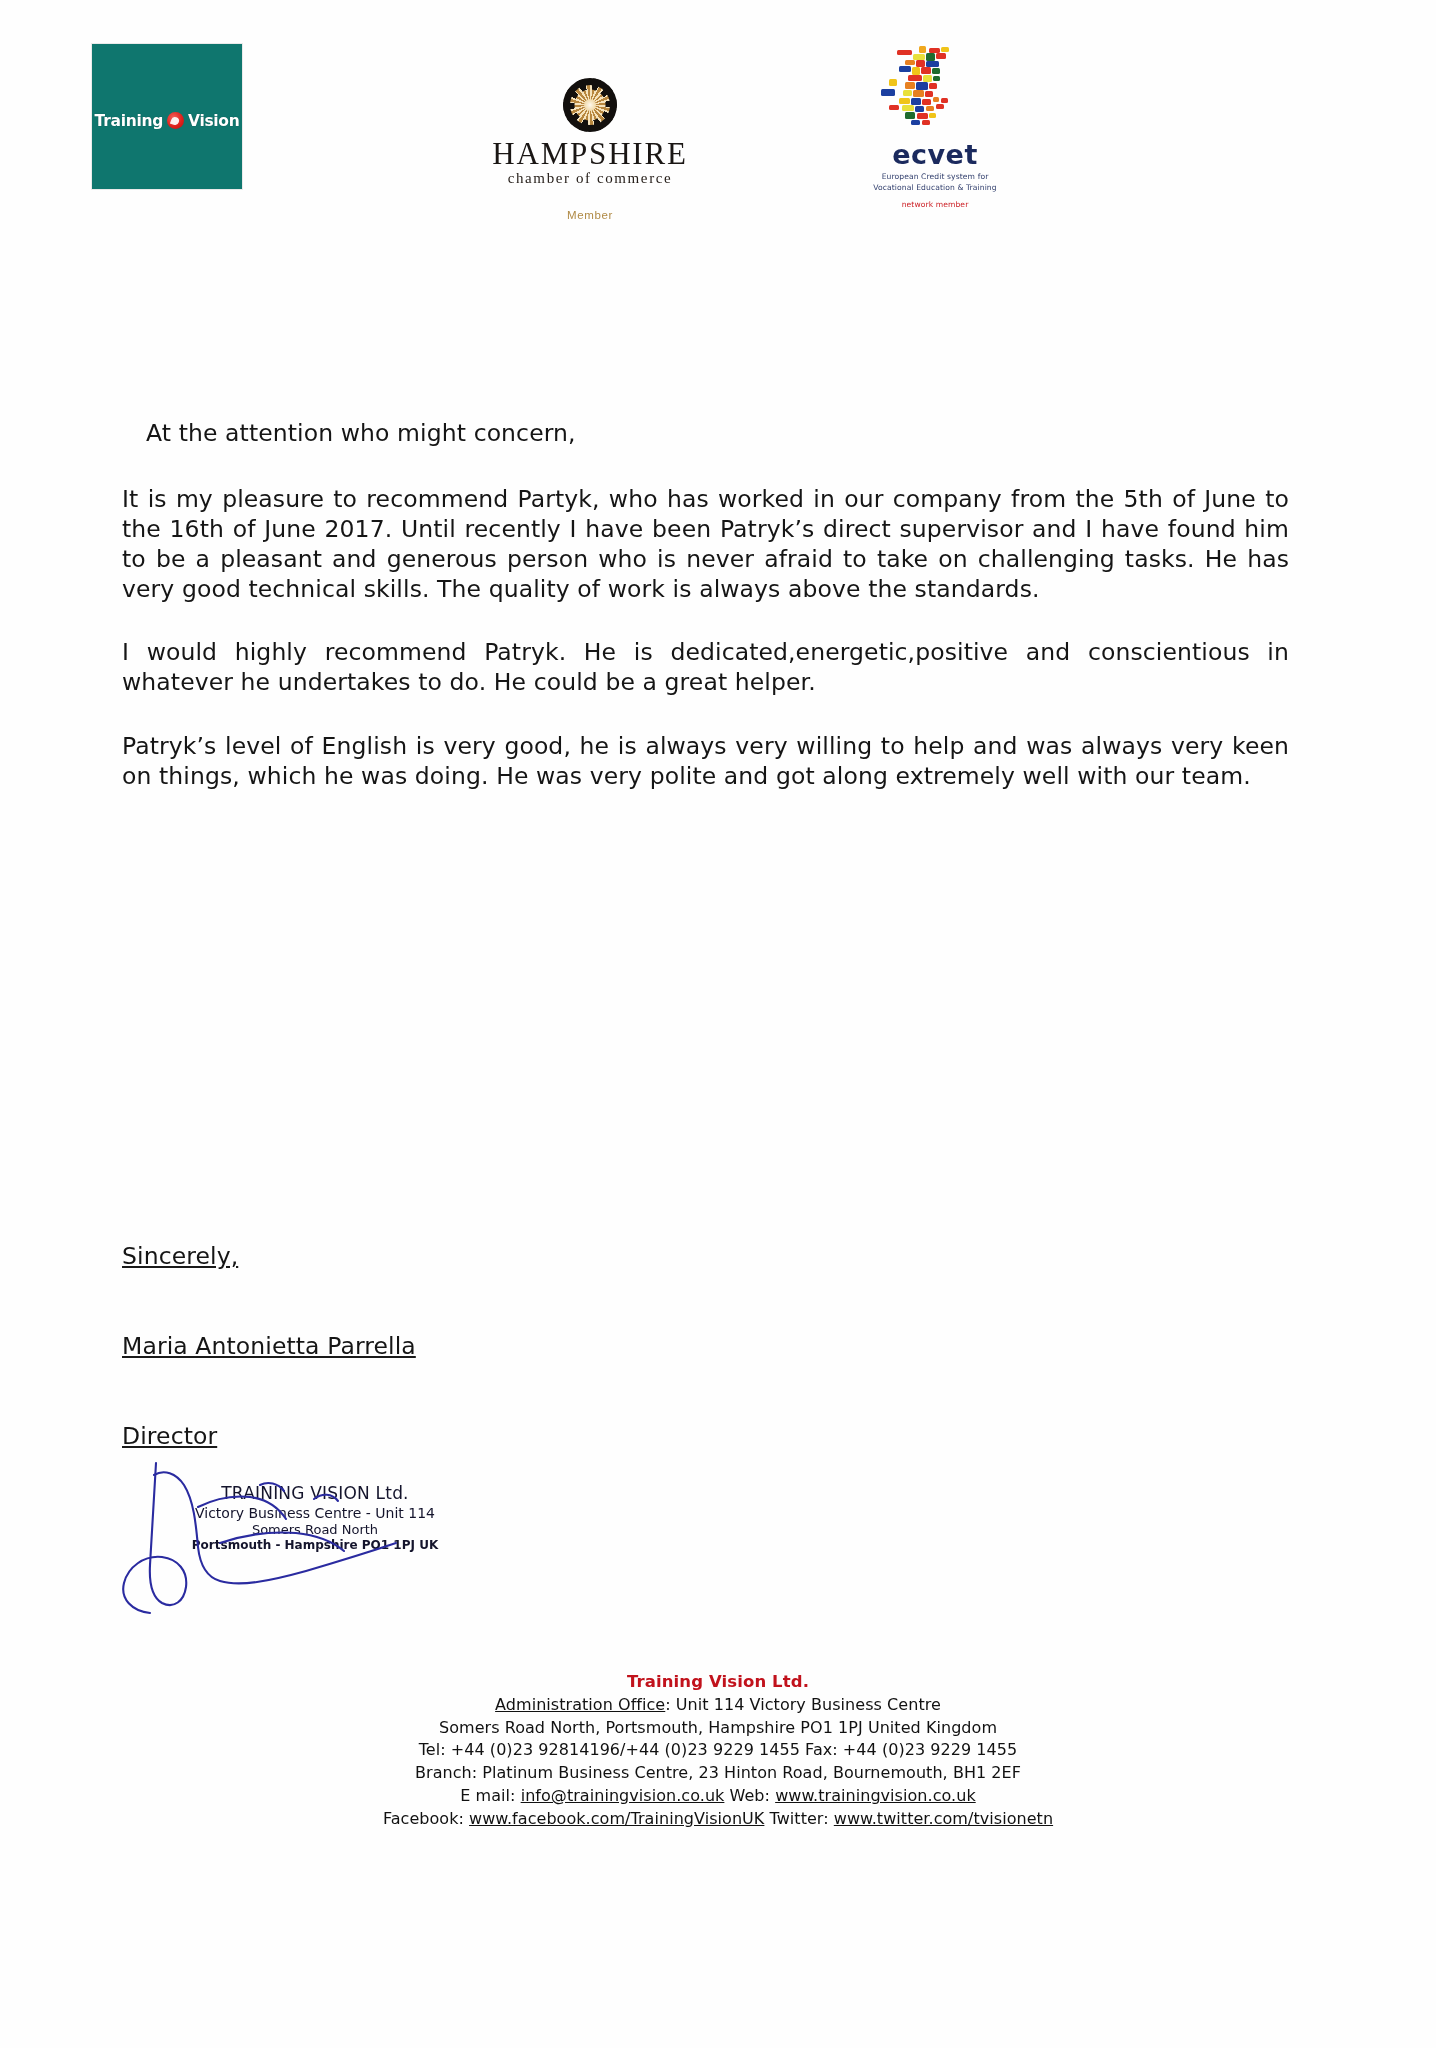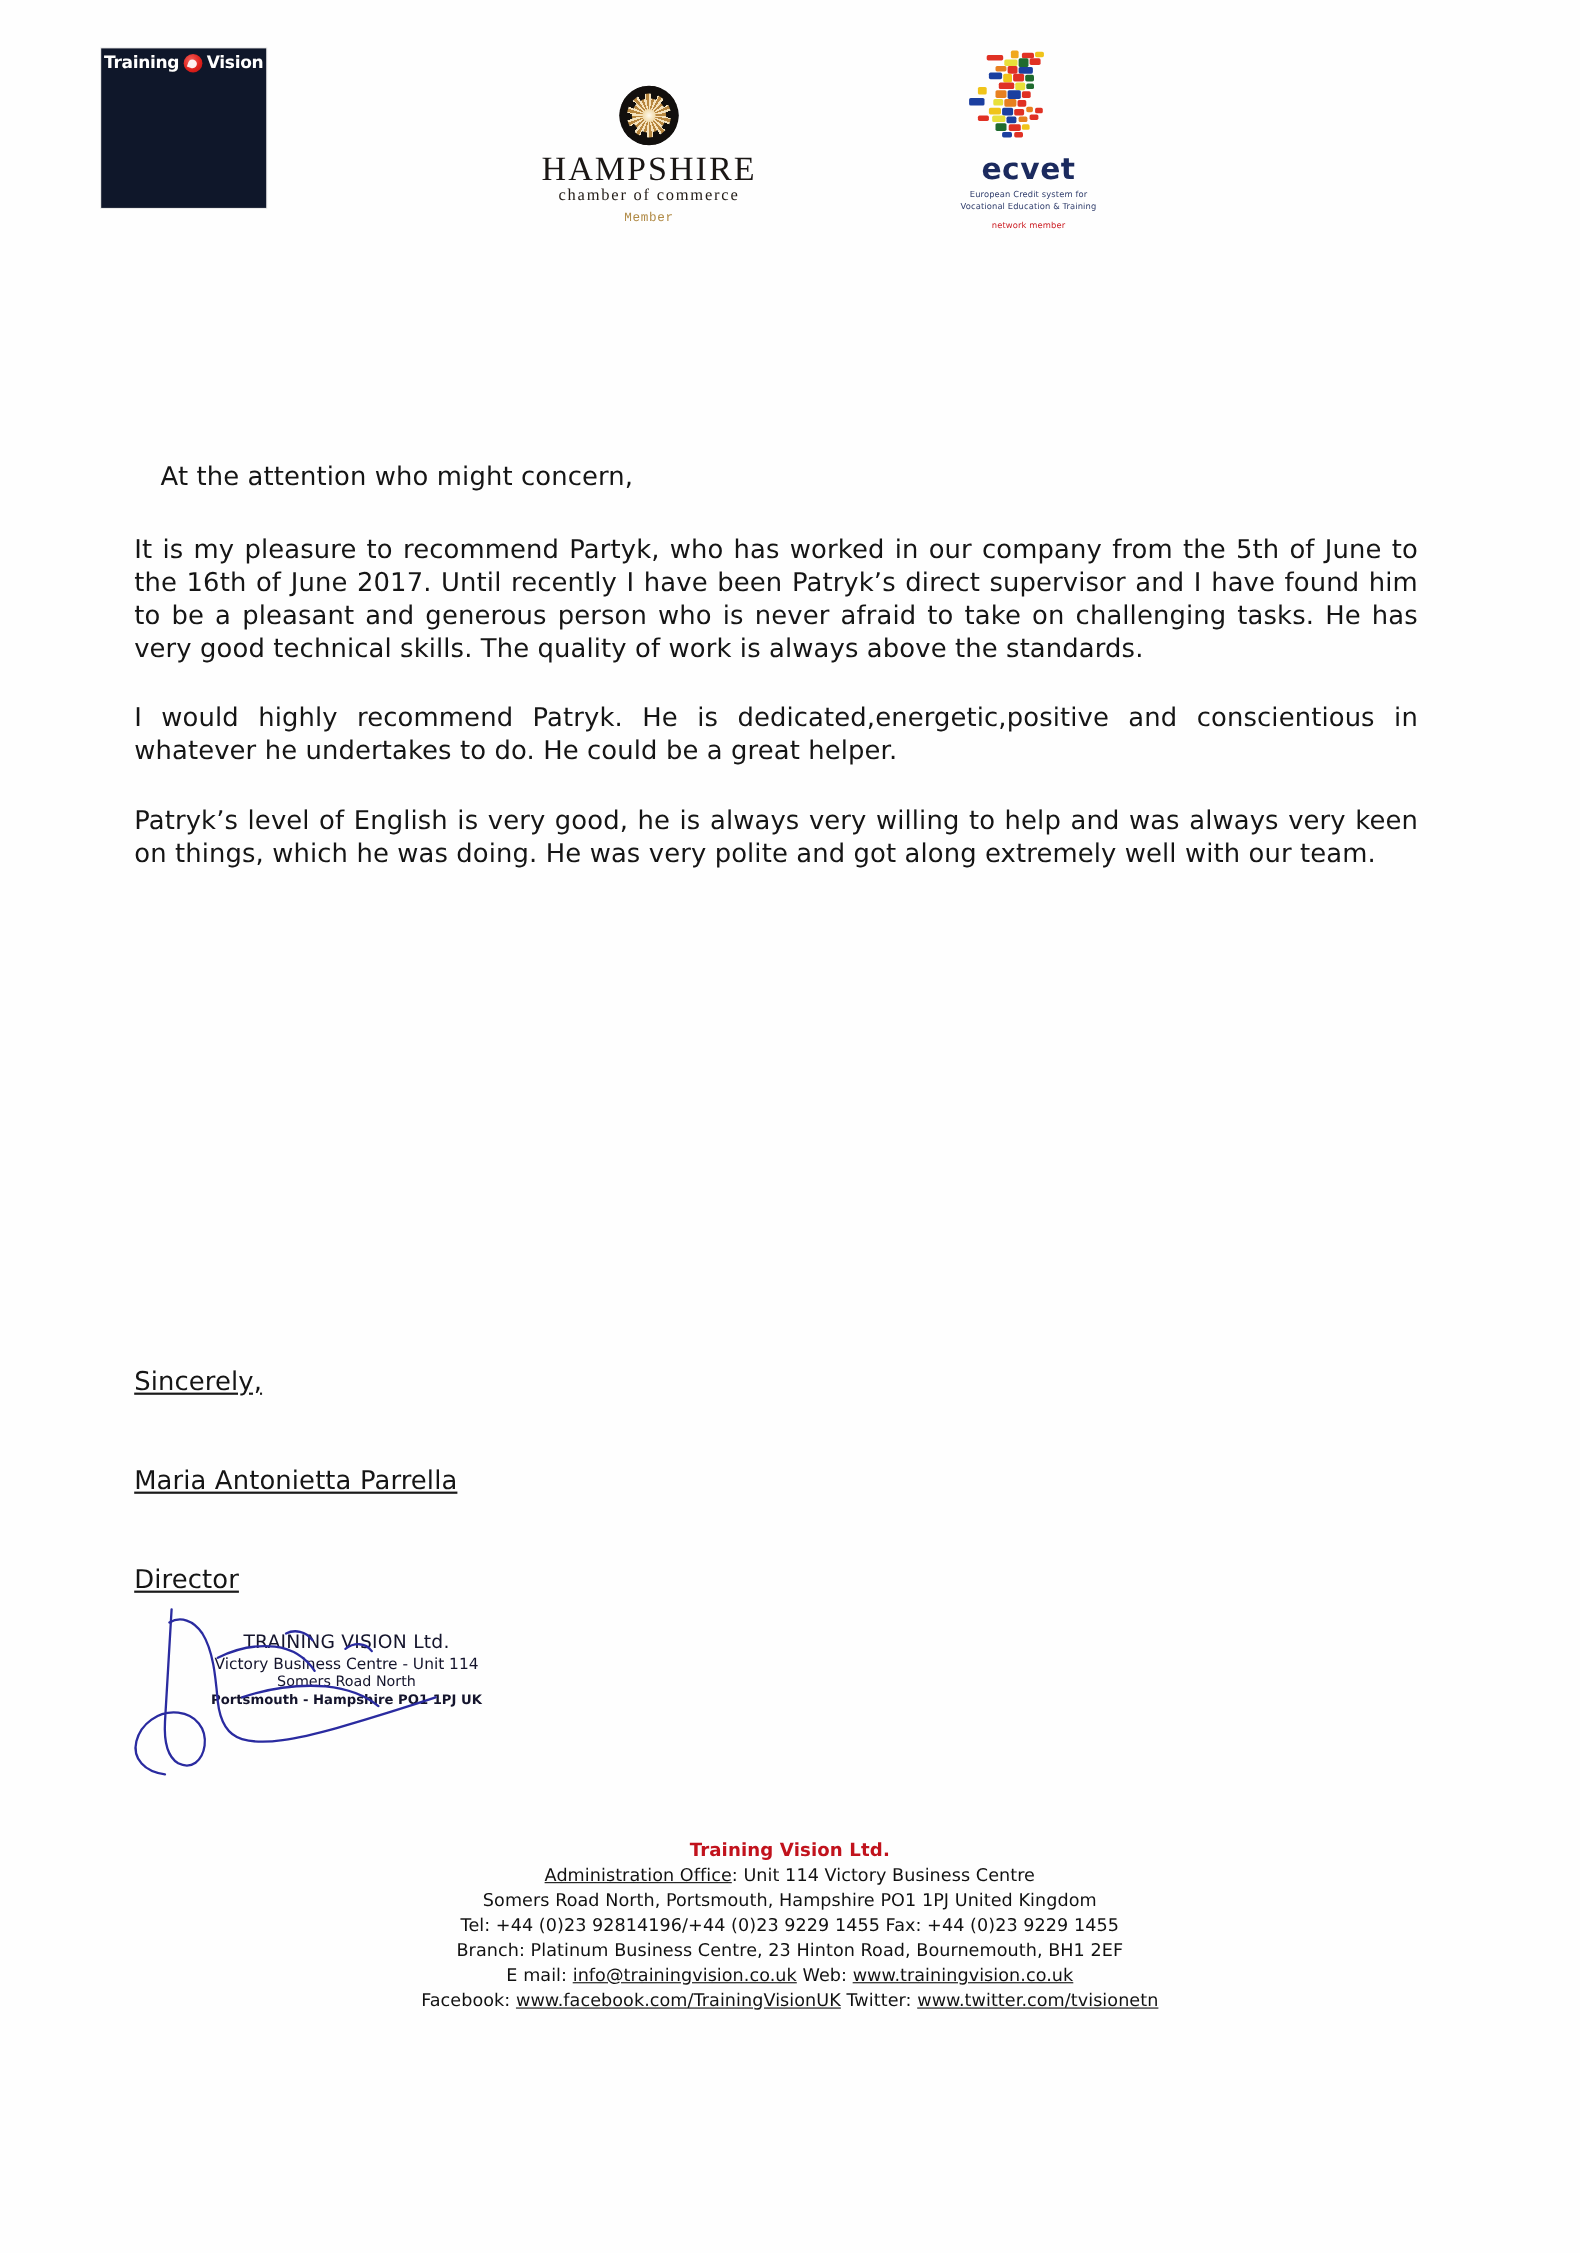--- a/index.html
+++ b/index.html
@@ -27,24 +27,24 @@
     height: 280px;
   }
 
   
   .tv-logo {
     position: absolute;
     left: 92px;
     top: 44px;
     width: 150px;
     height: 145px;
-    background: #0f172a;
+    background: #0f766e;
     box-shadow: 0 0 0 1px rgba(0,0,0,0.08);
     display: flex;
-    align-items: flex-start;
+    align-items: center;
     justify-content: center;
   }
   .tv-logo-inner {
     display: flex;
     align-items: center;
     gap: 4px;
     transform: translateY(4px);
   }
   .tv-word {
     color: #ffffff;
@@ -125,25 +125,25 @@
     line-height: 1.05;
   }
   .hants-sub {
     font-family: "Liberation Serif", serif;
     font-size: 15px;
     letter-spacing: 1.6px;
     color: #231c17;
     margin-top: -1px;
   }
   .hants-member {
-    font-family: Liberation Mono, monospace;
+    font-family: Liberation Sans, sans-serif;
     font-size: 11.5px;
     letter-spacing: 0.6px;
     color: #b08a45;
-    margin-top: 5px;
+    margin-top: 22px;
   }
 
   
   .ecvet {
     position: absolute;
     left: 830px;
     top: 44px;
     width: 210px;
     text-align: center;
   }

